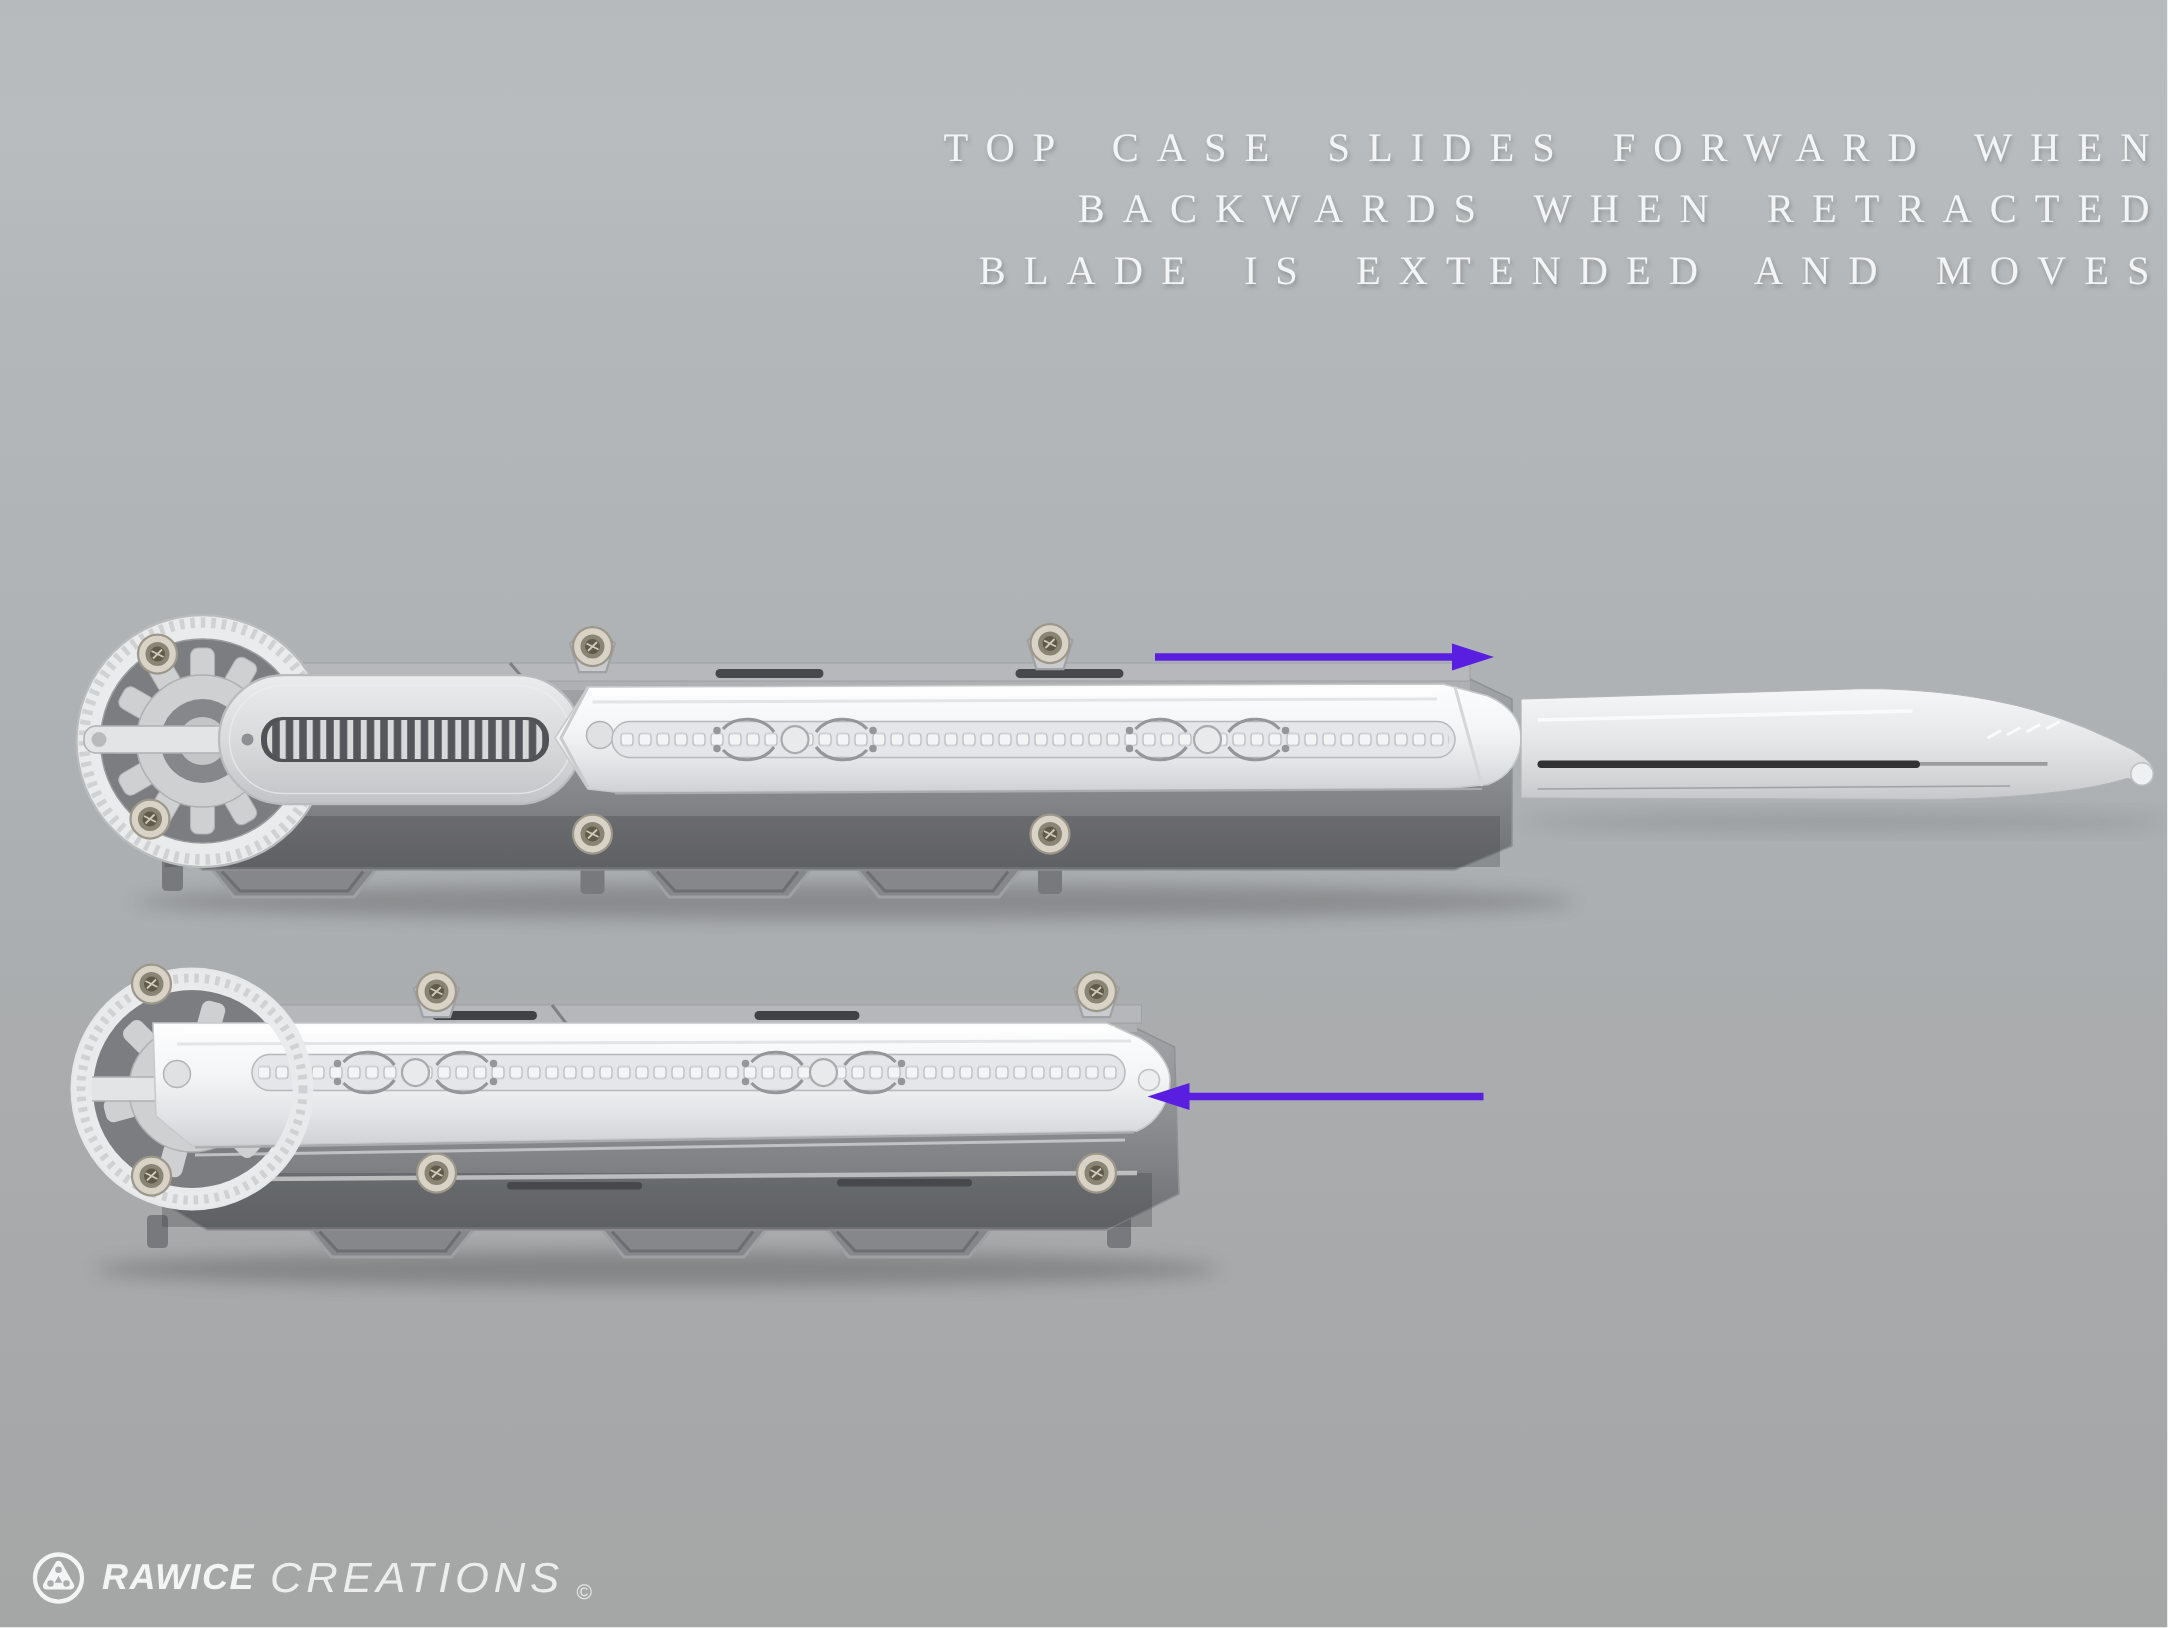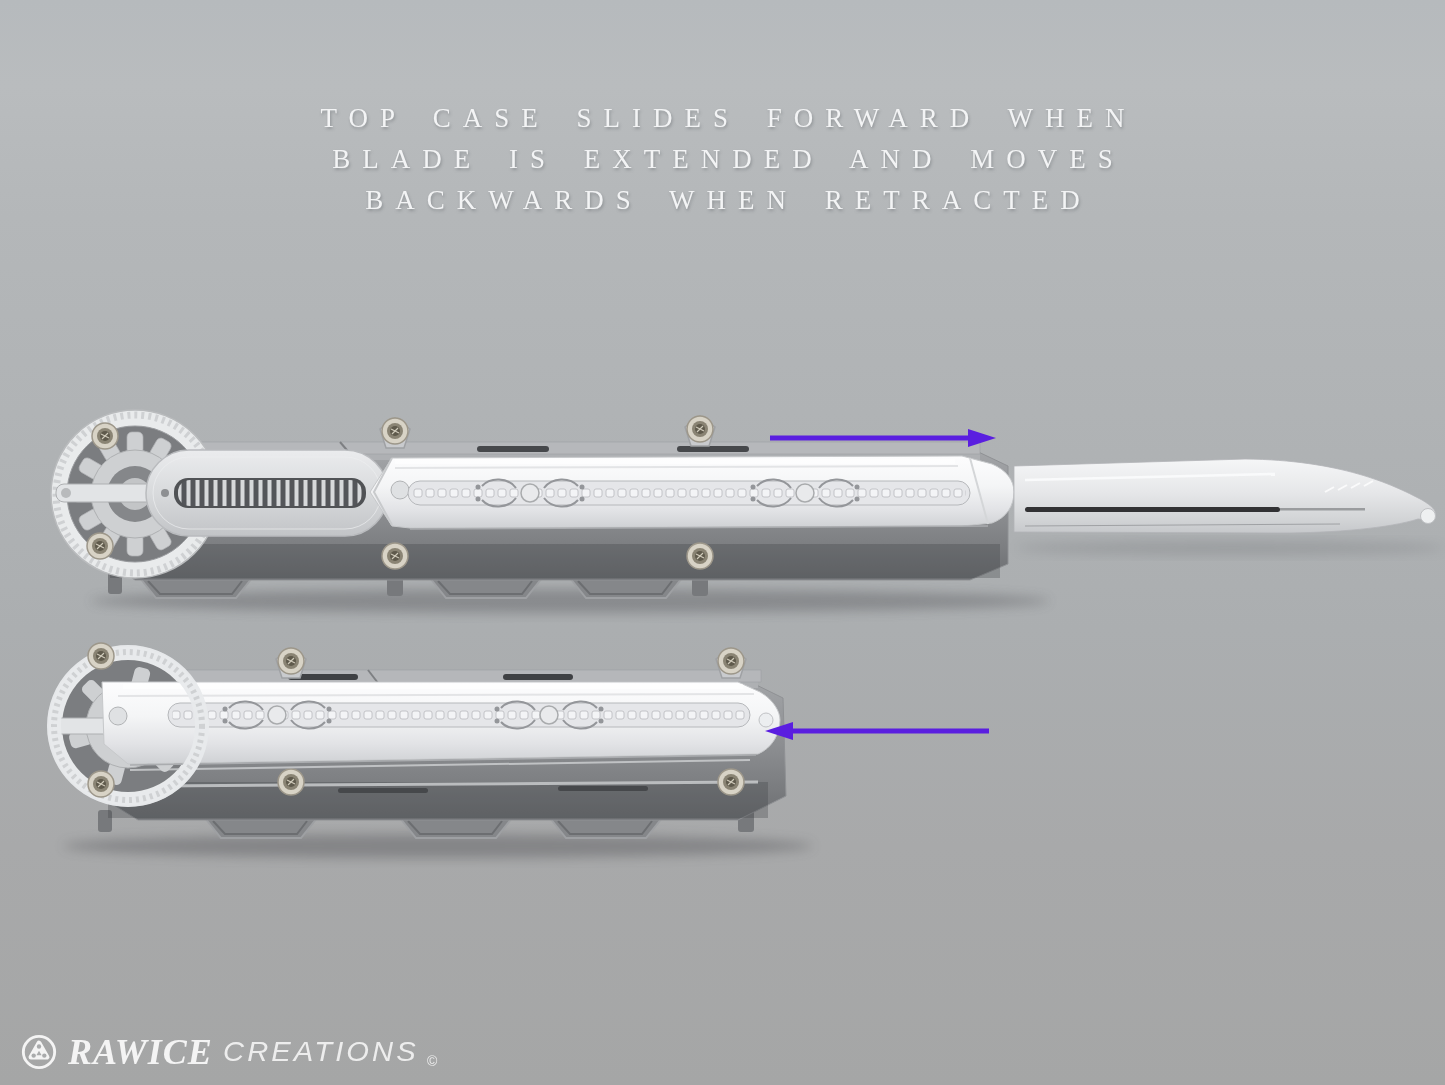--- a/index.html
+++ b/index.html
@@ -8,34 +8,34 @@
     position:relative; width:1445px; height:1085px; overflow:hidden;
     background:linear-gradient(180deg,#b6babd 0%,#b9bcbe 8%,#b4b7b9 20%,#b0b3b5 38%,#abaeb0 58%,#a8a9aa 78%,#a5a6a6 100%);
     font-family:"Liberation Serif", serif;
   }
   .header { position:absolute; top:72px; left:0; width:100%; text-align:center; color:#fbfbfc; }
   .title {
     font-size:45px; font-weight:normal; letter-spacing:23px; word-spacing:14px;
     padding-left:23px; color:#fcfcfd;
     text-shadow:1px 2px 4px rgba(95,99,104,0.55);
   }
-  .subtitle { margin-top:26px; line-height:41px; }
+  .subtitle { margin-top:6px; line-height:41px;text-align:right; }
   .subtitle div {
     font-size:27px; letter-spacing:12px; word-spacing:8px; padding-left:12px;
     color:#f3f4f5; text-shadow:1px 2px 3px rgba(95,99,104,0.45);
   }
   .figure { position:absolute; }
   .figure svg { overflow:visible; display:block; }
   .arrow { position:absolute; }
   .logo {
     position:absolute; left:20px; top:1030px; height:44px;
     display:flex; align-items:center; gap:10px;
     font-family:"Liberation Sans", sans-serif; color:#f4f4f4;
   }
-  .logo .brand { font-size:36px; font-weight:bold; font-style:italic; letter-spacing:1px;font-family:Liberation Serif, serif; }
+  .logo .brand { font-size:24px; font-weight:bold; font-style:italic; letter-spacing:1px; }
   .logo .suffix { font-size:28px; font-weight:normal; font-style:italic; letter-spacing:3px; opacity:0.92; transform:scaleX(1.04); transform-origin:left; }
   .logo .copyright { font-size:14px; align-self:flex-end; margin-bottom:5px; margin-left:6px; opacity:0.9; }
 </style>
 </head>
 <body>
 
 <div class="stage">
 
   
   <svg width="0" height="0" aria-hidden="true">
@@ -96,22 +96,22 @@
         <path d="M0,0 L16,20 L96,20 L112,0 Z" fill="#85878a" stroke="#9ea0a3" stroke-width="2"></path>
         <path d="M8,3 L20,16 L92,16 L102,3" fill="none" stroke="#6c6e71" stroke-width="2"></path>
       </g>
     </defs>
   </svg>
 
   
   <div class="header">
     <div class="subtitle">
       <div>TOP CASE SLIDES FORWARD WHEN</div>
+      <div>BACKWARDS WHEN RETRACTED</div>
       <div>BLADE IS EXTENDED AND MOVES</div>
-      <div>BACKWARDS WHEN RETRACTED</div>
     </div>
   </div>
 
   
   <div class="figure" style="left:40px; top:396px;">
     <svg width="1400" height="232" viewBox="0 0 1400 232">
 
       <g>
         <ellipse cx="530" cy="205" rx="480" ry="12" fill="#3f4145" opacity="0.32" filter="url(#soft)"></ellipse>
         <ellipse cx="1190" cy="152" rx="215" ry="7" fill="#4a4c50" opacity="0.18" filter="url(#soft)"></ellipse>

